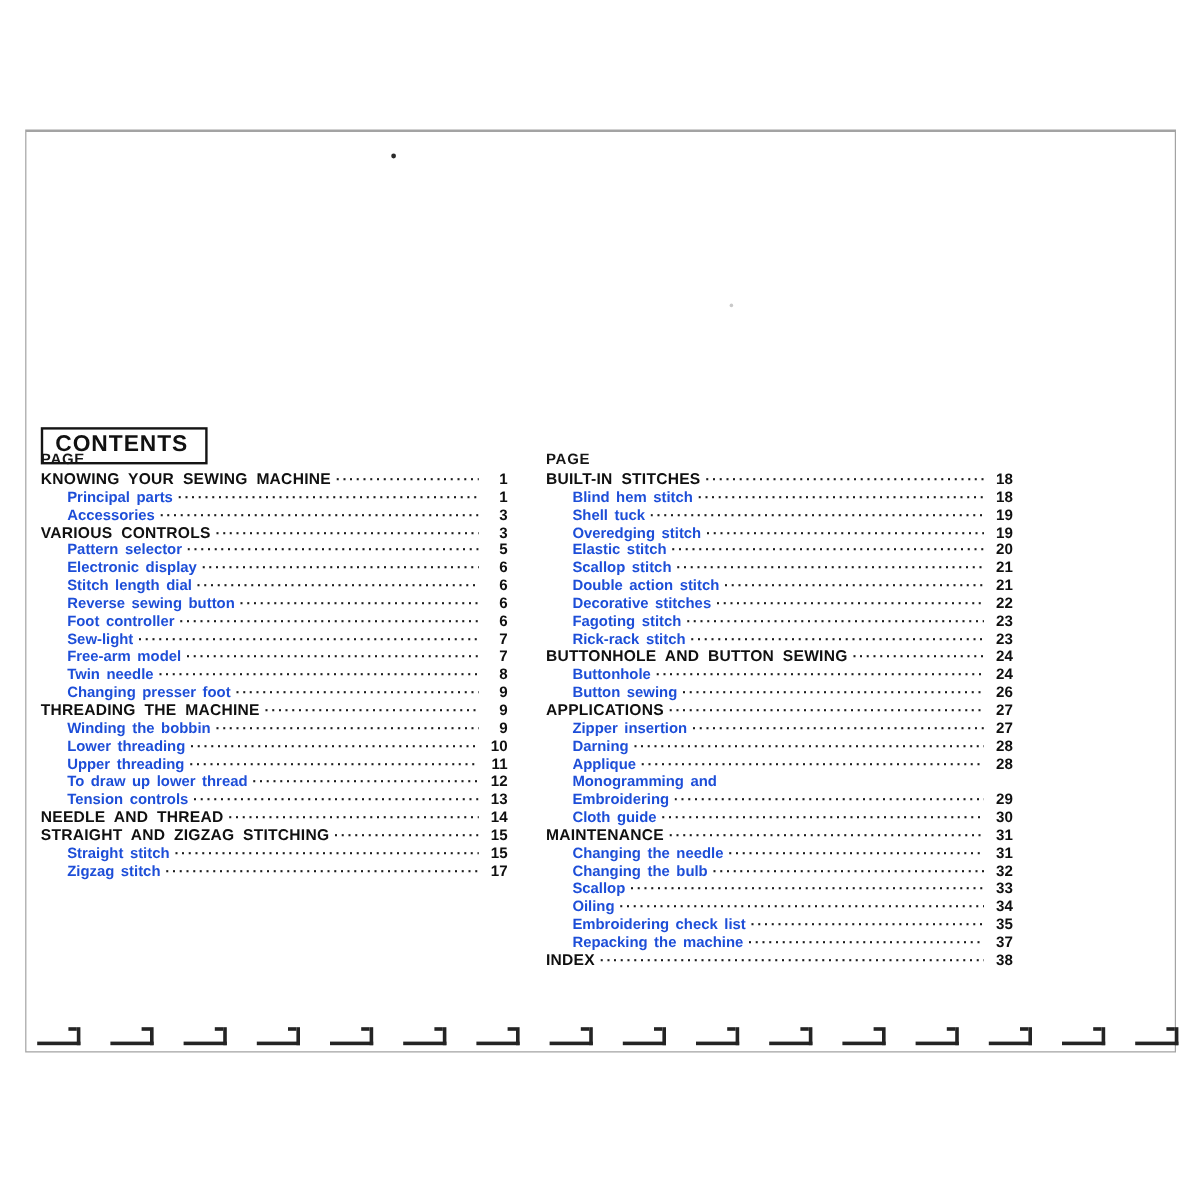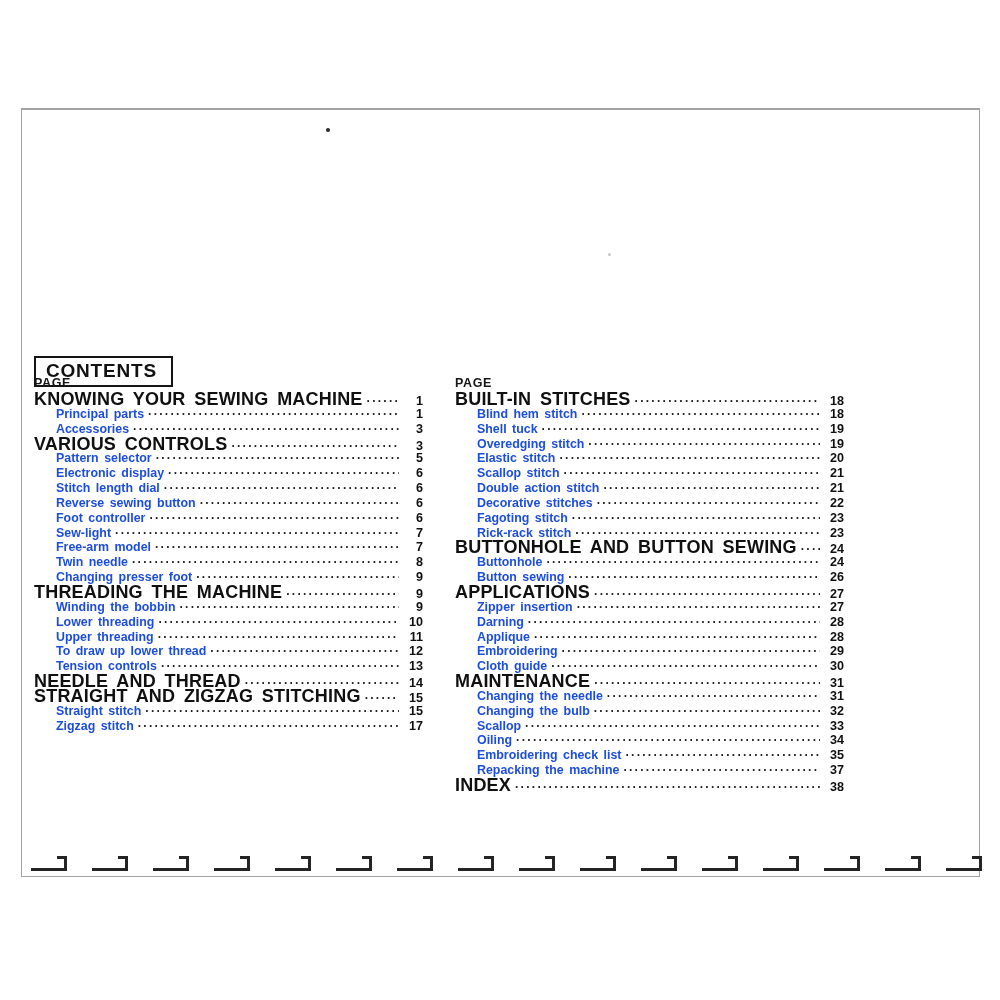--- a/index.html
+++ b/index.html
@@ -59,21 +59,21 @@
   .toc-row {
     display: flex;
     align-items: baseline;
     height: 14.85px;
     line-height: 14.85px;
     white-space: nowrap;
     color: #161616;
   }
   .toc-row .label { flex: 0 0 auto; }
   .toc-row.heading .label {
-    font-size: 18px;
+    font-size: 13px;
     font-weight: bold;
     letter-spacing: 0.2px;
     word-spacing: 3.5px;
     color: #101010;
   }
   .toc-row.sub .label {
     font-size: 12.4px;
     font-weight: bold;
     word-spacing: 2px;
     padding-left: 22px;
@@ -336,20 +336,23 @@
           </div>
           <div class="toc-row sub">
             <span class="label">Darning</span>
             <span class="dots">············································································································································</span>
             <span class="pagenum">28</span>
           </div>
           <div class="toc-row sub">
             <span class="label">Applique</span>
             <span class="dots">············································································································································</span>
             <span class="pagenum">28</span>
+          </div>
+          <div class="toc-row sub">
+            <span class="label">Monogramming and</span>
           </div>
           <div class="toc-row sub">
             <span class="label">Embroidering</span>
             <span class="dots">············································································································································</span>
             <span class="pagenum">29</span>
           </div>
           <div class="toc-row sub">
             <span class="label">Cloth guide</span>
             <span class="dots">············································································································································</span>
             <span class="pagenum">30</span>

